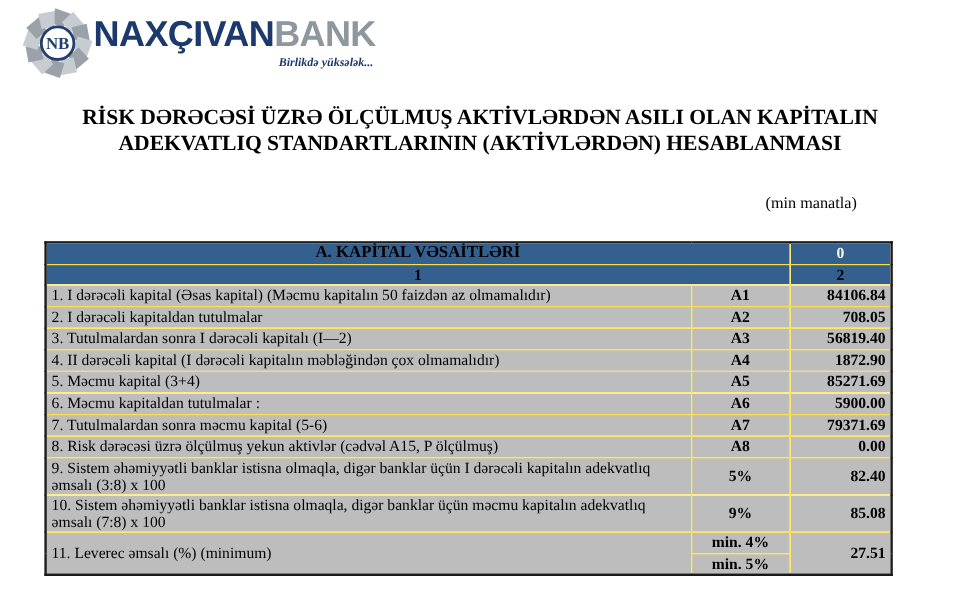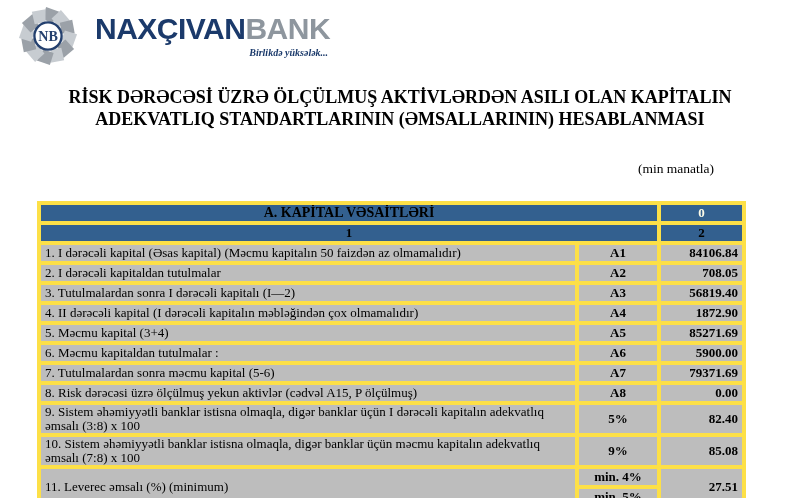--- a/index.html
+++ b/index.html
@@ -12,21 +12,21 @@
     overflow: hidden;
   }
 
   
   .logo {
     position: absolute;
     left: 18px;
     top: 6px;
     display: flex;
     align-items: center;
-    gap: 17px;
+    gap: 0;
   }
   .logo-text { display: flex; flex-direction: column; }
   .wordmark {
     font-family: "Liberation Sans", sans-serif;
     font-weight: bold;
     font-size: 30px;
     letter-spacing: -0.5px;
     line-height: 1;
     white-space: nowrap;
   }
@@ -74,21 +74,21 @@
     left: 37px;
     top: 201px;
     width: 705px;
     border-collapse: collapse;
     table-layout: fixed;
     font-size: 13px;
     color: #000;
     border: 2px solid #1a1a1a;
   }
   table.capital td {
-    border: 4px solid #fde047;
+    border: 1px solid #fde047;
     vertical-align: middle;
     padding: 0 4px;
     overflow: hidden;
   }
   tr.hdr { background: var(--header-blue, #33608f); height: 18px; }
   tr.hdr2 { background: var(--header-blue, #33608f); height: 17px; }
   td.hdr-label { text-align: center; font-weight: bold; font-size: 14px; }
   td.hdr-zero { text-align: center; font-weight: bold; color: #fdfbe8; }
   td.hdr-num { text-align: center; font-weight: bold; color: #000; }
 
@@ -128,21 +128,21 @@
     <div class="logo-text">
       <div class="wordmark">
         <span class="primary">NAXÇIVAN</span><span class="secondary">BANK</span>
       </div>
       <div class="tagline">Birlikdə yüksələk...</div>
     </div>
   </div>
 
   <div class="report-title">
     <div>RİSK DƏRƏCƏSİ ÜZRƏ ÖLÇÜLMUŞ AKTİVLƏRDƏN ASILI OLAN KAPİTALIN</div>
-    <div>ADEKVATLIQ STANDARTLARININ (ƏMSALLARININ) HESABLANMASI</div>
+    <div>ADEKVATLIQ STANDARTLARININ (AKTİVLƏRDƏN) HESABLANMASI</div>
   </div>
 
   <div class="meta-block">
     <div>(min manatla)</div>
   </div>
 
   <table class="capital">
     <colgroup>
       <col style="width:538px">
       <col style="width:82px">

